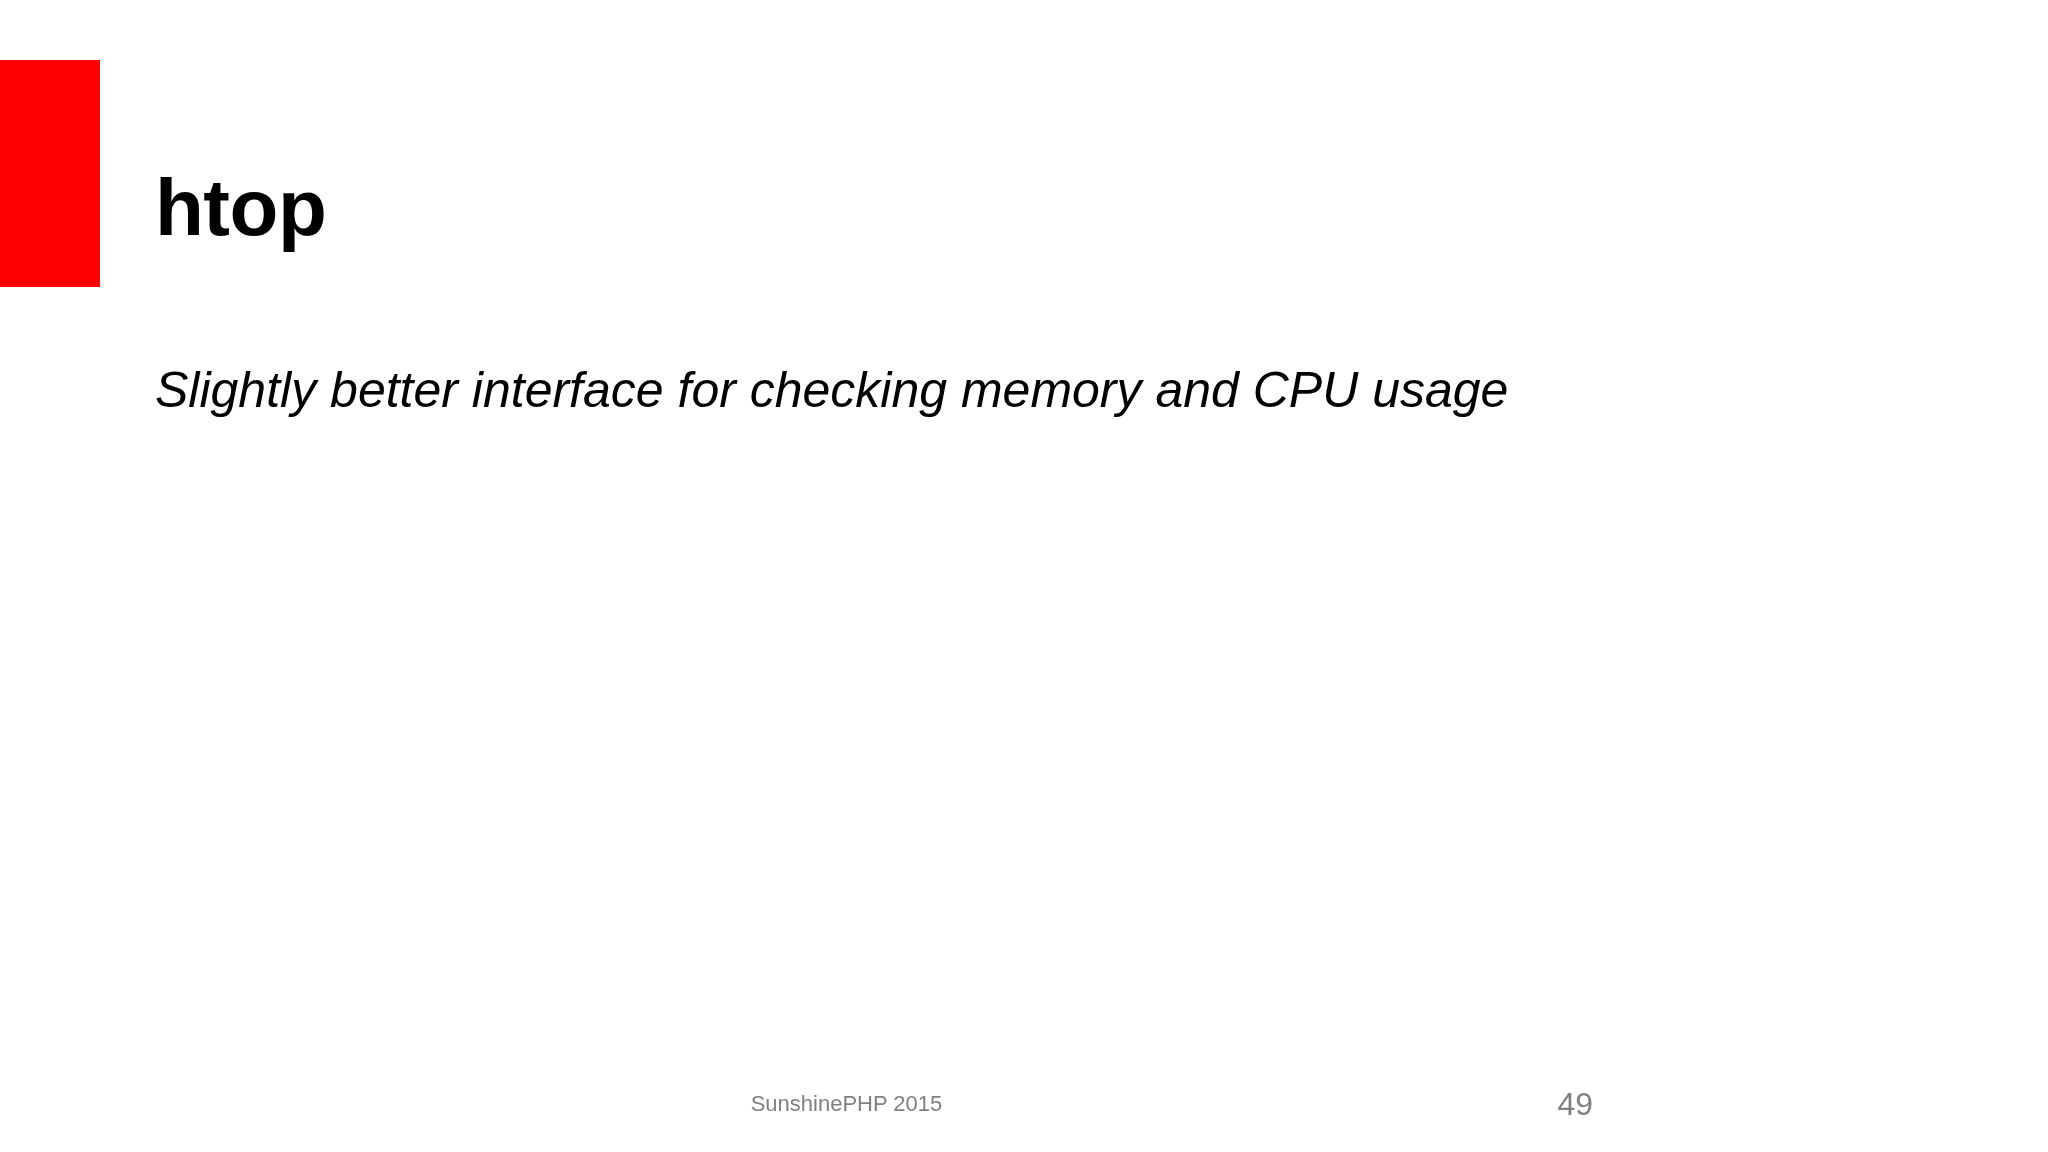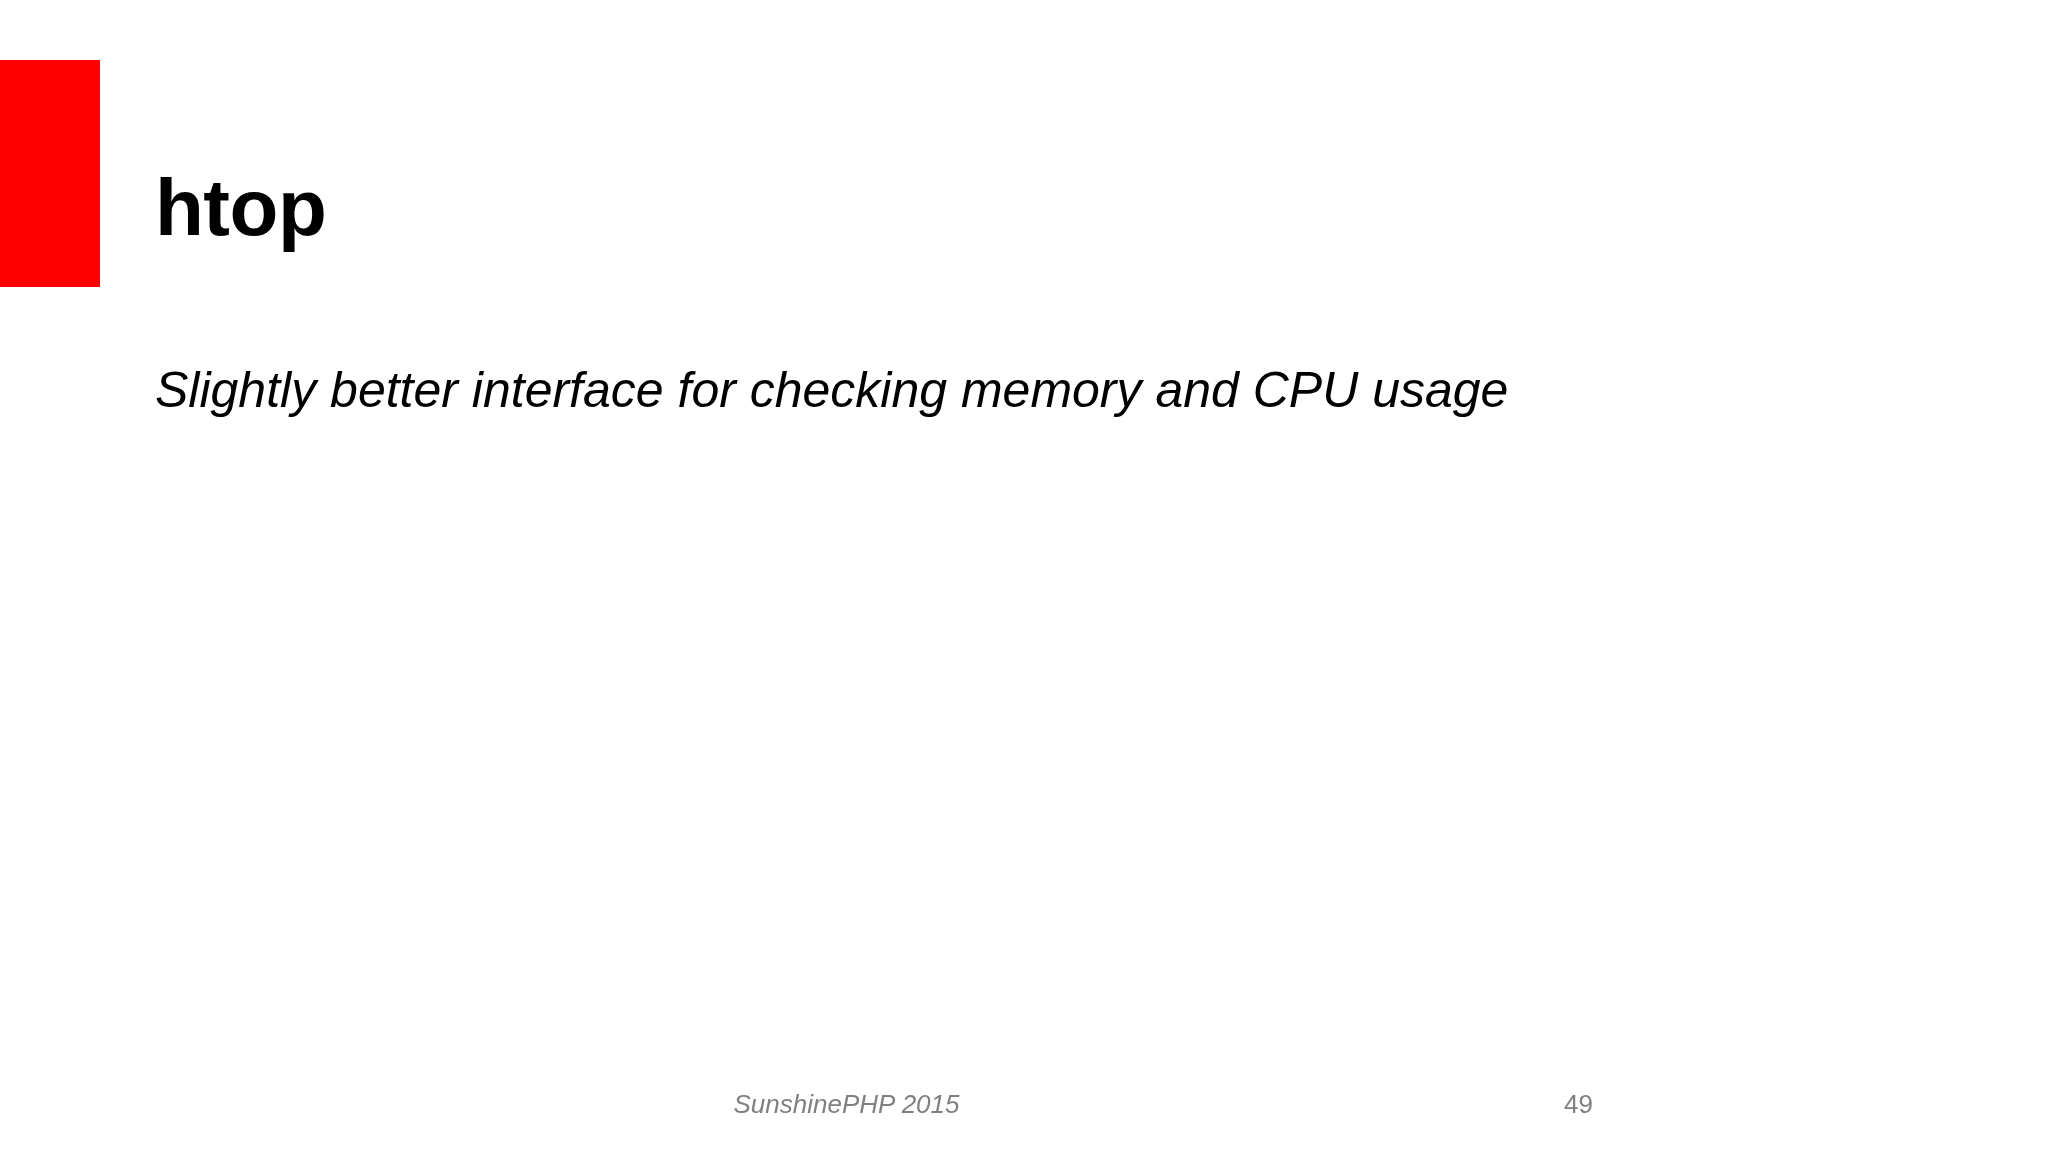--- a/index.html
+++ b/index.html
@@ -65,32 +65,31 @@
     left: 0;
     right: 0;
     top: 1084px;
     height: 40px;
   }
   .footer-center {
     position: absolute;
     left: 0;
     right: 0;
     text-align: center;
-    font-size: 26px;
+    font-size: 22px;
     color: #808080;
     line-height: 40px;
-    font-style: italic;
   }
   .footer-page-number {
     position: absolute;
     right: 100px;
     top: 0;
     width: 120px;
     text-align: right;
-    font-size: 26px;
+    font-size: 32px;
     color: #808080;
     line-height: 40px;
   }
 </style>
 </head>
 <body>
 
 <div class="slide">
 
   <div class="accent-bar"></div>

